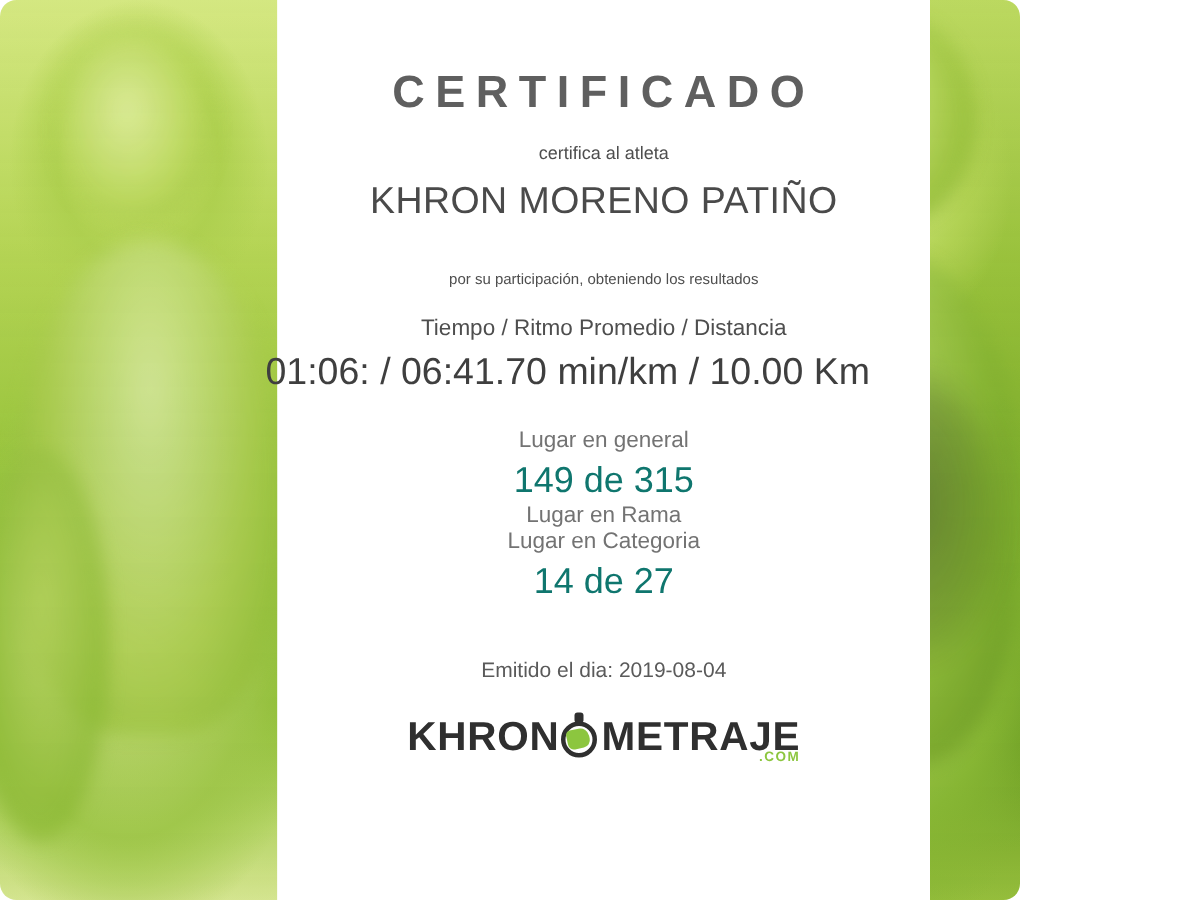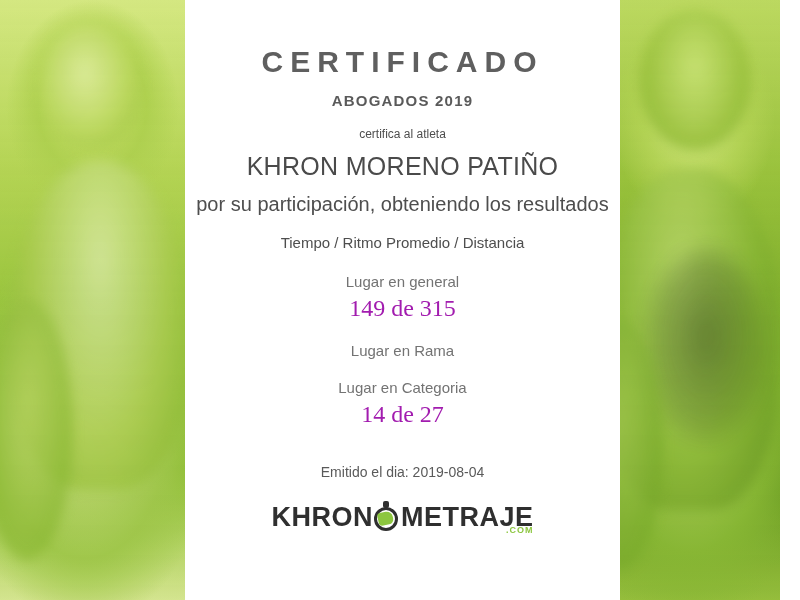--- a/index.html
+++ b/index.html
@@ -9,24 +9,25 @@
   body {
     width: 800px;
     height: 600px;
     overflow: hidden;
     font-family: "Liberation Sans", sans-serif;
     background: #ffffff;
   }
 
   .certificate {
     position: relative;
-    width: 780px;
+    width: 680px;
     height: 600px;
     background: #ffffff;
     overflow: hidden;
+    border-radius: 11px;
   }
 
   
   .photo-panel {
     position: absolute;
     top: 0;
     height: 600px;
     overflow: hidden;
   }
   .photo-left {
@@ -145,22 +146,22 @@
     font-size: 12px;
     color: #4e4e4e;
   }
   .athlete {
     margin-top: 11px;
     font-size: 25px;
     color: #4a4a4a;
     letter-spacing: 0.3px;
   }
   .participation {
-    margin-top: 12px;
-    font-size: 20px;
+    margin-top: 32px;
+    font-size: 10px;
     color: #4e4e4e;
   }
   .category-line {
     margin-top: 17px;
     font-size: 15.5px;
     color: #4a4a4a;
   }
   .metrics-label {
     margin-top: 18px;
     font-size: 15px;
@@ -176,25 +177,24 @@
     width: 530px;
     margin-left: -48px;
   }
 
   .place-label {
     font-size: 15px;
     color: #737373;
   }
   .place-value {
     font-size: 24px;
-    color: #a21caf;
-    font-family: Liberation Serif, serif;
+    color: #0f766e;
   }
   .place-block-1 { margin-top: 22px; }
-  .place-block { margin-top: 20px; }
+  .place-block { margin-top: 0; }
   .place-value { margin-top: 5px; }
 
   .issued {
     margin-top: 36px;
     font-size: 14px;
     color: #5a5a5a;
   }
 
   
   .logo {
@@ -273,26 +273,26 @@
     <div class="fig fig-head-r"></div>
     <div class="fig fig-body-r"></div>
     <div class="fig fig-dark-r"></div>
     <div class="fig fig-arm-r"></div>
     <div class="photo-tint"></div>
   </div>
 
   <div class="panel">
 
     <div class="title">CERTIFICADO</div>
-    <div class="subtitle">ABOGADOS 2019</div>
     <div class="certifies">certifica al atleta</div>
     <div class="athlete">KHRON MORENO PATIÑO</div>
     <div class="participation">por su participación, obteniendo los resultados</div>
 
     <div class="metrics-label">Tiempo / Ritmo Promedio / Distancia</div>
+    <div class="metrics-value">01:06: / 06:41.70 min/km / 10.00 Km</div>
 
     <div class="place-block-1">
       <div class="place-label">Lugar en general</div>
       <div class="place-value">149 de 315</div>
     </div>
 
     <div class="place-block">
       <div class="place-label">Lugar en Rama</div>
     </div>
 

